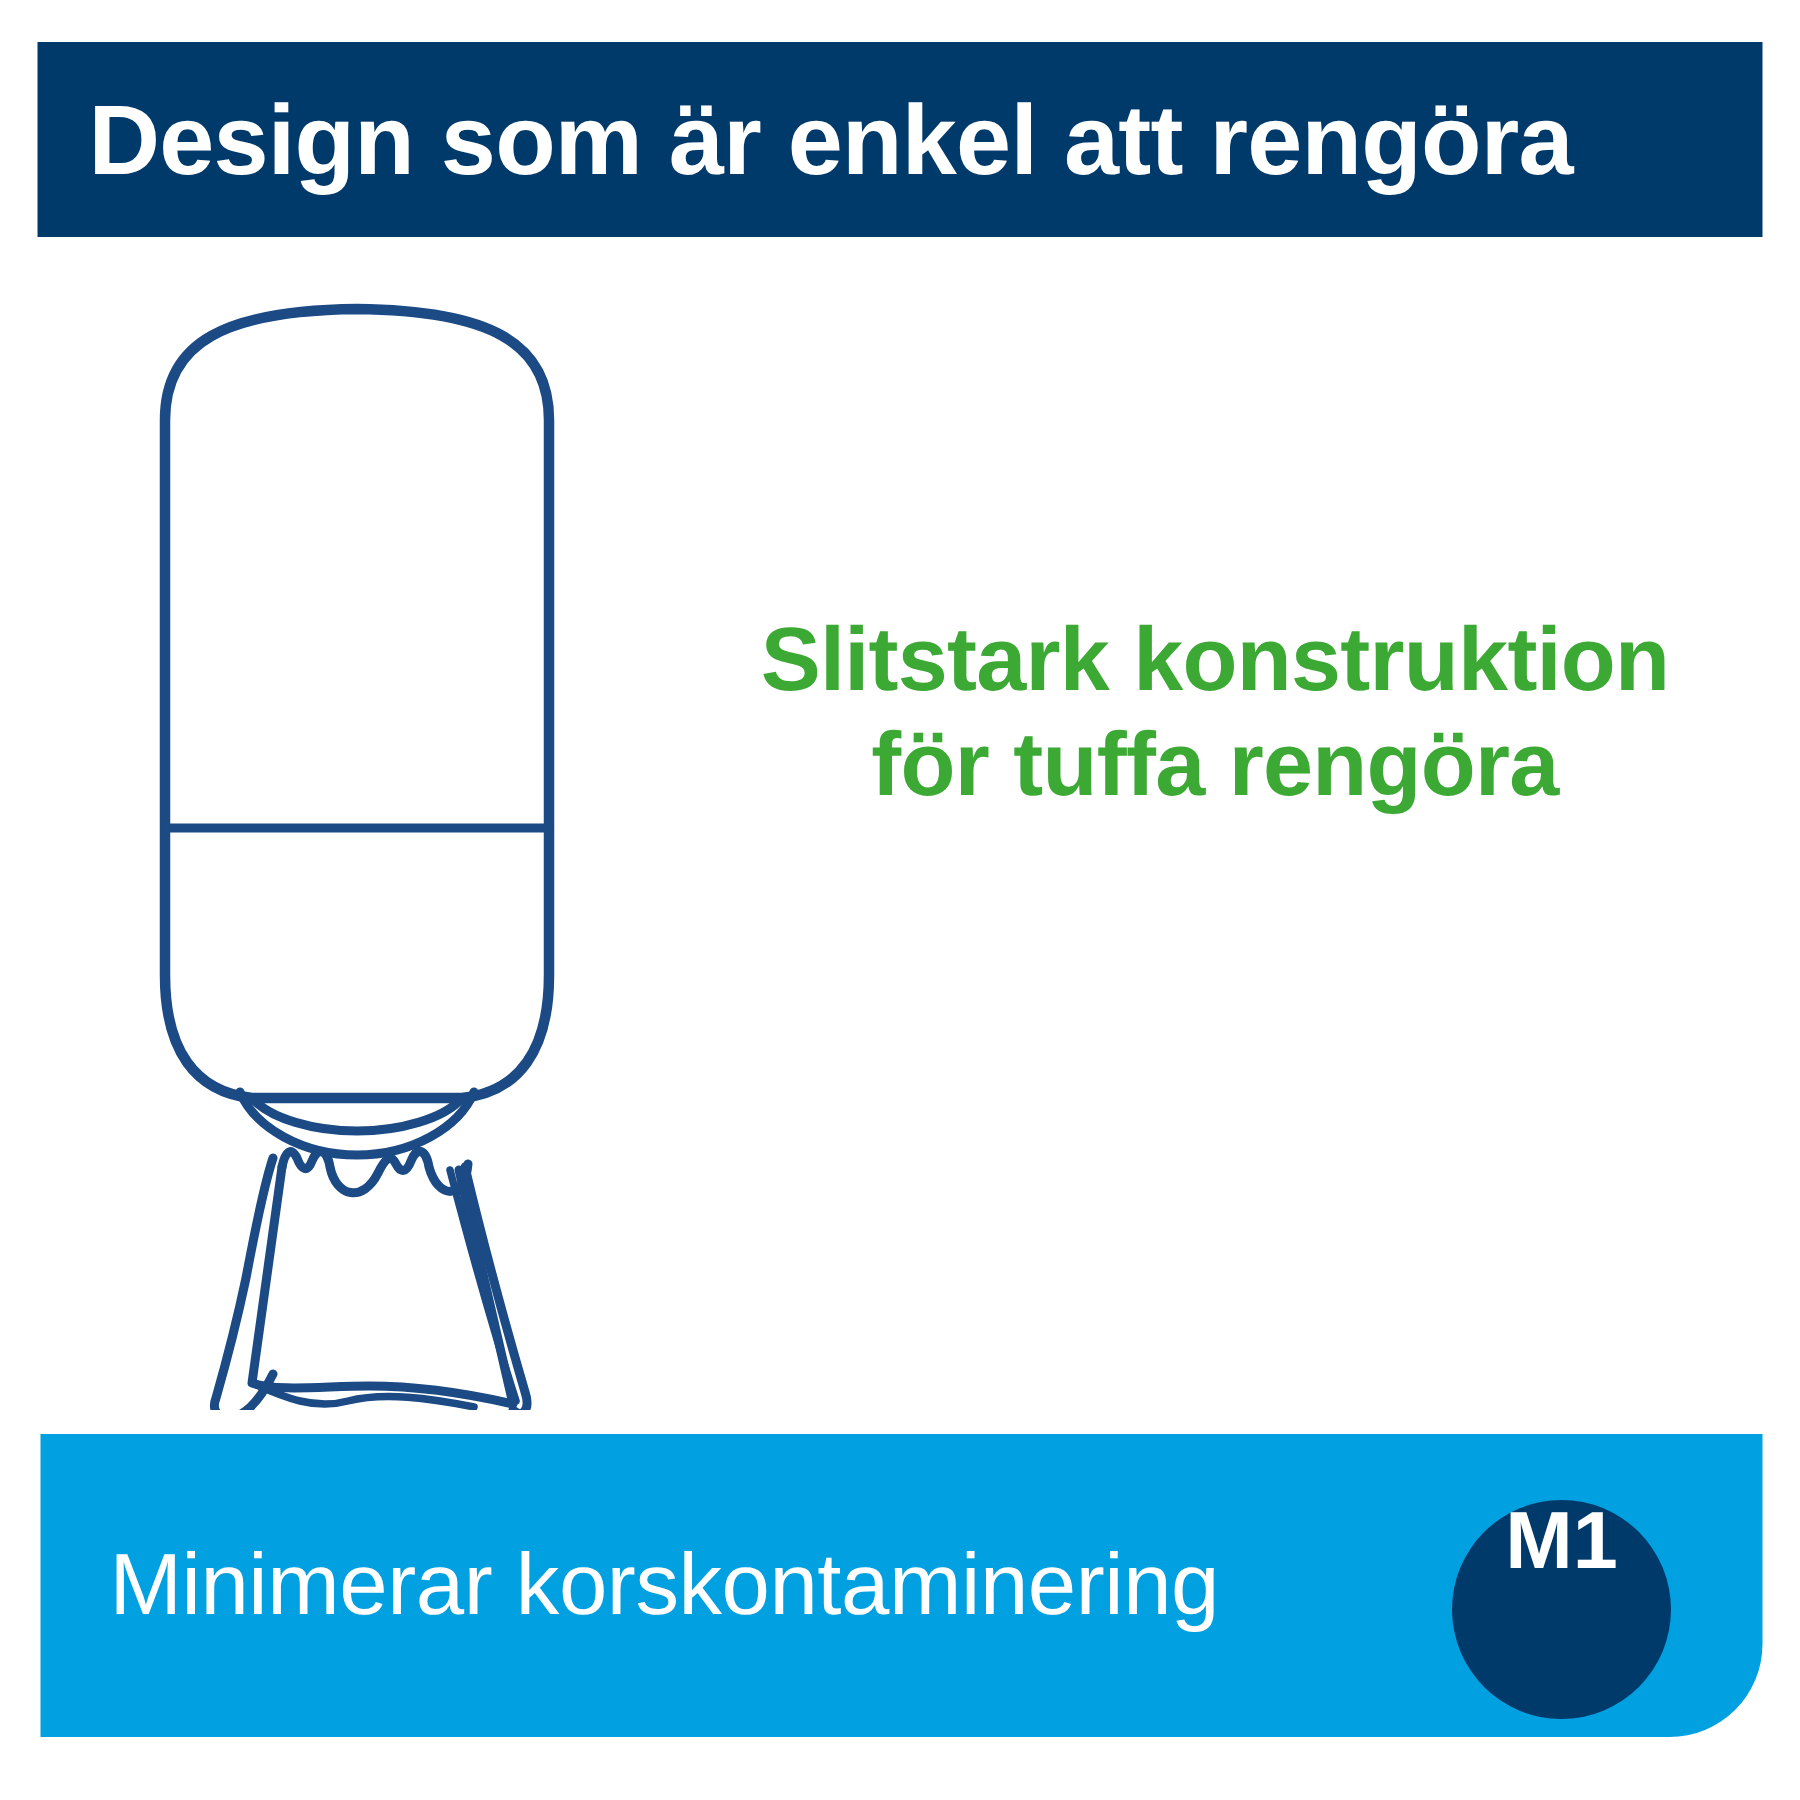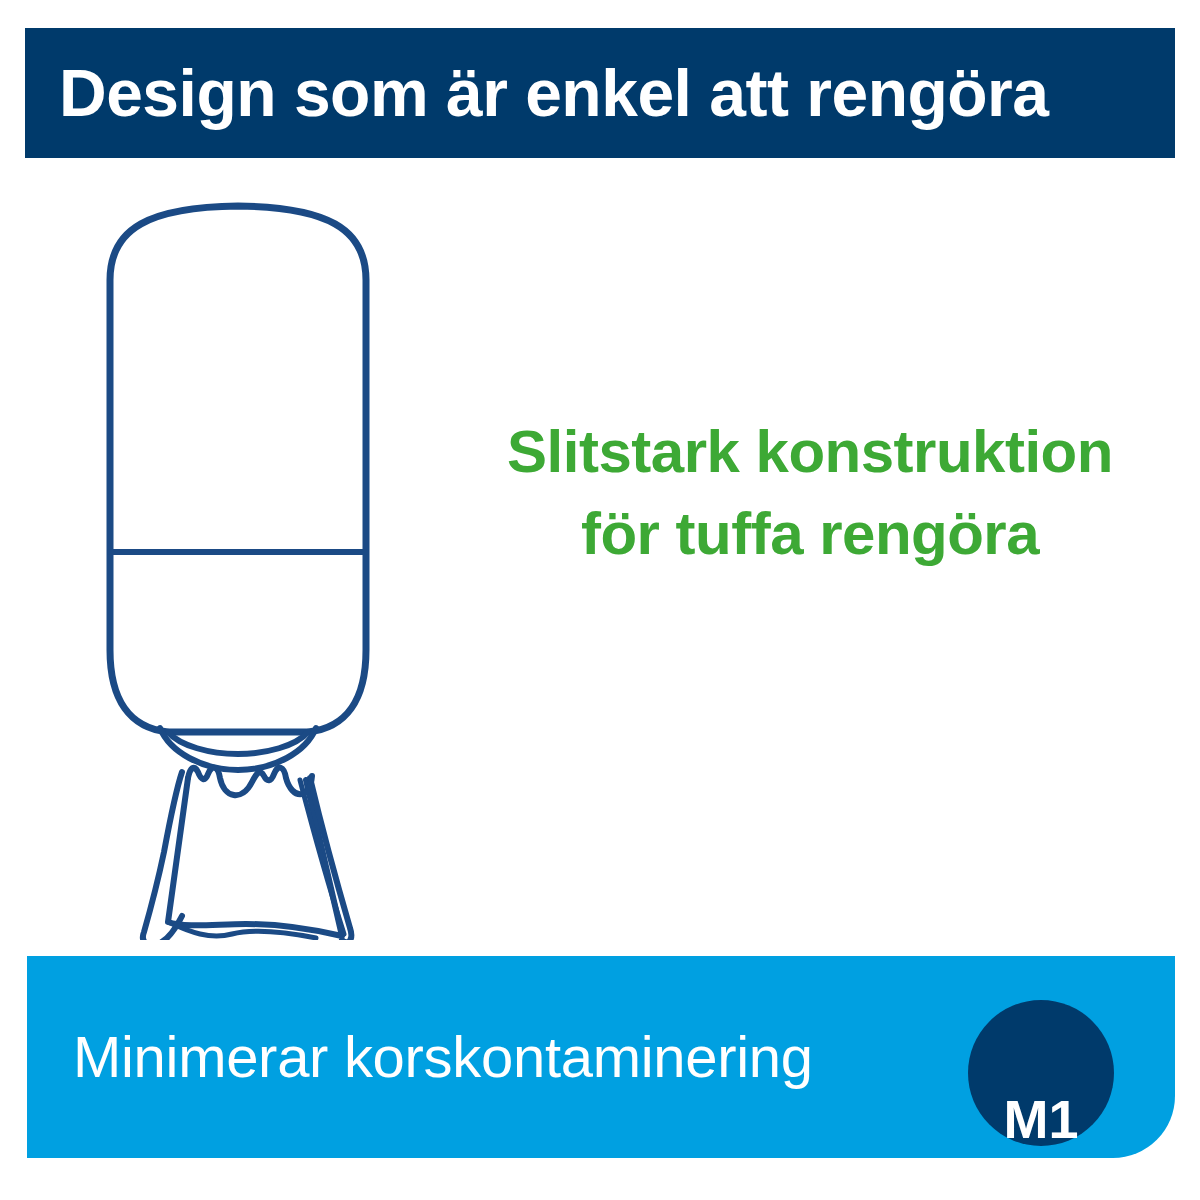--- a/index.html
+++ b/index.html
@@ -66,21 +66,20 @@
     color: #3da935;
     font-size: 60px;
     font-weight: bold;
     line-height: 1.17;
     letter-spacing: -0.5px;
     font-family: "Liberation Sans", sans-serif;
   }
   #green-headline .gl {
     display: block;
     white-space: nowrap;
-    margin-top: 12px;
   }
 
   
   #footer-banner {
     position: absolute;
     left: 27px;
     top: 956px;
     width: 1148px;
     height: 202px;
     background: #00a0e1;
@@ -101,21 +100,21 @@
   }
   #badge-m1 {
     position: absolute;
     left: 968px;
     top: 1000px;
     width: 146px;
     height: 146px;
     border-radius: 50%;
     background: #003a6b;
     display: flex;
-    align-items: flex-end;
+    align-items: flex-start;
     justify-content: center;
   }
   #badge-m1-label {
     color: #ffffff;
     font-size: 54px;
     font-weight: bold;
     line-height: 1;
     letter-spacing: 0px;
     font-family: "Liberation Sans", sans-serif;
   }

